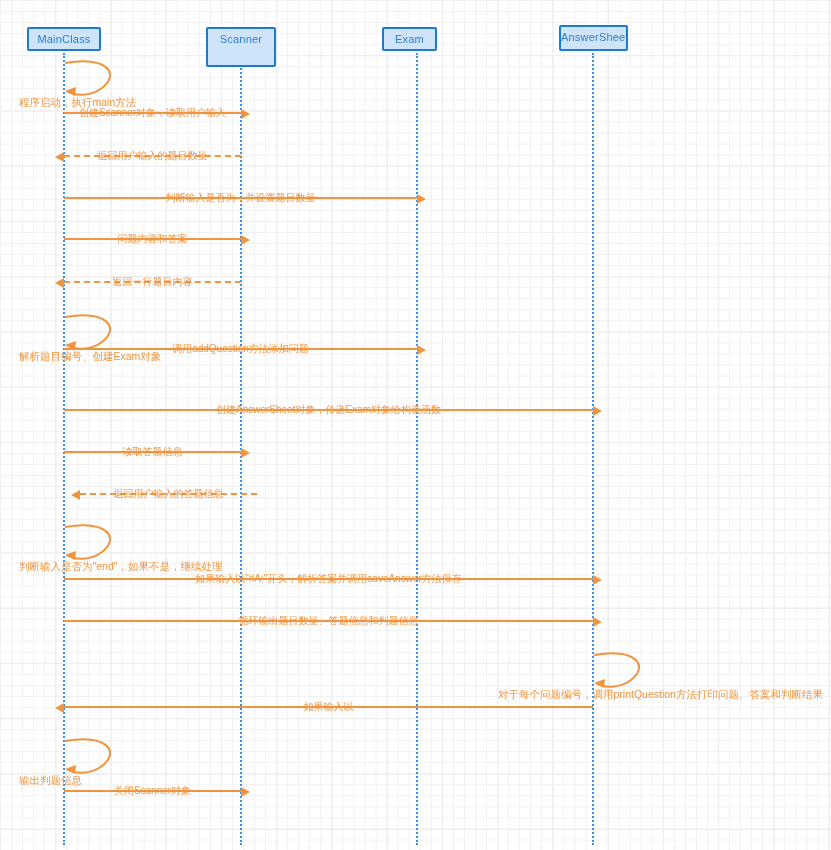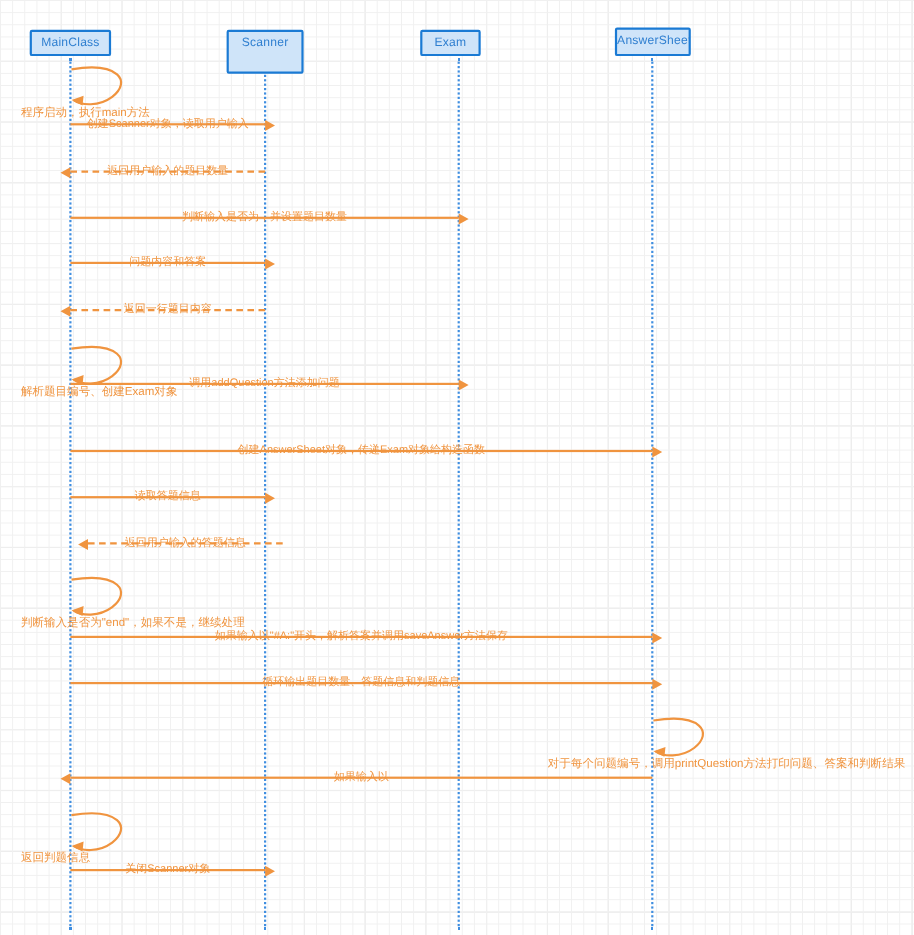--- a/index.html
+++ b/index.html
@@ -200,20 +200,20 @@
       </div>
       <div class="msg" style="left: 64px; top: 706px; width: 529px;">
         <span class="arrowhead left"></span>
         <span class="msg-label center">如果输入以</span>
       </div>
       <div class="selfmsg" style="left: 64px; top: 738px;">
         <svg width="60" height="44" viewBox="0 0 60 44">
           <path d="M 1 3 C 44 -4, 56 14, 38 28 C 26 37, 10 36, 3 31" fill="none" stroke="#f0943f" stroke-width="2"></path>
           <polygon points="1,31 12,27 11,36" fill="#f0943f"></polygon>
         </svg>
-        <div class="self-label" style="left: -45px; top: 16px;">返回判题信息</div>
+        <div class="self-label" style="left: -45px; top: 16px;">输出判题信息</div>
       </div>
       <div class="msg" style="left: 64px; top: 790px; width: 177px;">
         <span class="arrowhead right"></span>
         <span class="msg-label center">关闭Scanner对象</span>
       </div>
     </div>
 </div>
 
 </body></html>

